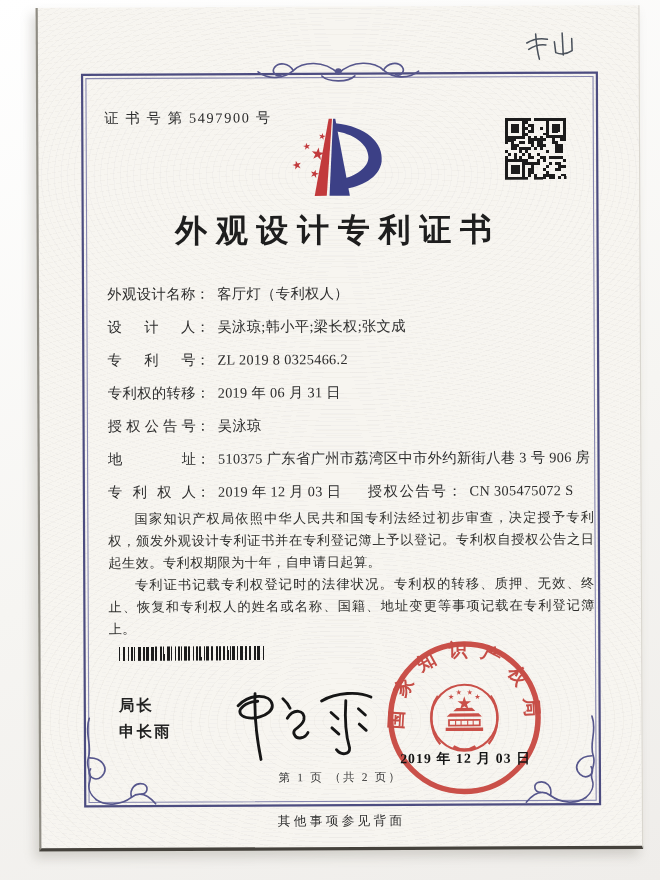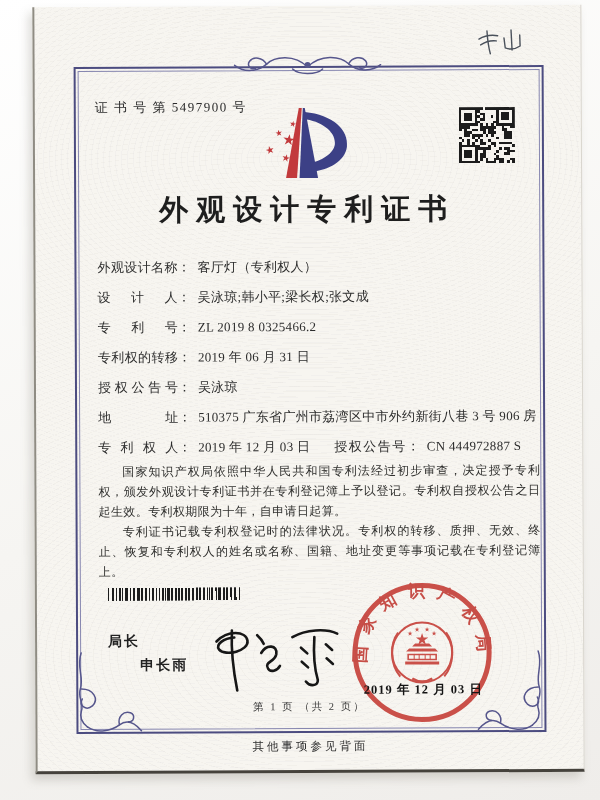--- a/index.html
+++ b/index.html
@@ -32,21 +32,21 @@
   .flabel{display:inline-block;width:80px;text-align:justify;text-align-last:justify;}
   .fcolon{display:inline-block;}
   .fvalue{margin-left:7px;letter-spacing:.3px;}
   .flabel2{margin-left:24px;letter-spacing:1.5px;}
   .paras{position:absolute;left:62px;top:455px;width:442px;font-size:12px;line-height:20px;
     color:#30302e;text-align:justify;}
   .paras p{margin:0;text-indent:2em;letter-spacing:.4px;}
   .barcode{position:absolute;left:71px;top:581px;width:136px;height:13px;}
   .barcode svg{display:block;width:100%;height:100%;shape-rendering:crispEdges;}
   .signer-title{position:absolute;left:71px;top:626px;font-size:14px;letter-spacing:2px;color:#222;font-weight:600;text-align:center;}
-  .signer-name{position:absolute;left:71px;top:650px;font-size:14px;letter-spacing:2px;color:#222;font-weight:600;margin-left:32px;}
+  .signer-name{position:absolute;left:71px;top:650px;font-size:14px;letter-spacing:2px;color:#222;font-weight:600;}
   .signature{position:absolute;left:158px;top:598px;width:162px;height:95px;transform:rotate(-3deg);}
   .seal{position:absolute;left:310px;top:572px;width:150px;height:150px;opacity:.88;}
   .seal-date{position:absolute;left:318px;top:676px;width:136px;text-align:center;
     font-size:12.5px;font-weight:600;color:#141414;letter-spacing:1px;z-index:5;}
   .page-info{position:absolute;left:39px;top:694px;width:466px;text-align:center;
     font-size:10.5px;color:#3a3a3a;letter-spacing:2px;}
   .back-note{position:absolute;left:0;top:733px;width:546px;text-align:center;
     font-size:11.5px;color:#2f2f2f;letter-spacing:3px;}
   svg text{font-family:"Liberation Serif","DejaVu Serif",serif;}
 </style>
@@ -370,21 +370,21 @@
       <div class="frow">
         <span class="flabel">专利权的转移</span><span class="fcolon">：</span><span class="fvalue">2019 年 06 月 31 日</span>
       </div>
       <div class="frow">
         <span class="flabel">授权公告号</span><span class="fcolon">：</span><span class="fvalue">吴泳琼</span>
       </div>
       <div class="frow">
         <span class="flabel">地址</span><span class="fcolon">：</span><span class="fvalue">510375 广东省广州市荔湾区中市外约新街八巷 3 号 906 房</span>
       </div>
       <div class="frow">
-        <span class="flabel">专利权人</span><span class="fcolon">：</span><span class="fvalue">2019 年 12 月 03 日</span><span class="flabel2">授权公告号</span><span class="fcolon">：</span><span class="fvalue">CN 444972887 S</span>
+        <span class="flabel">专利权人</span><span class="fcolon">：</span><span class="fvalue">2019 年 12 月 03 日</span><span class="flabel2">授权公告号</span><span class="fcolon">：</span><span class="fvalue">CN 305475072 S</span>
       </div>
     </div>
 
     <div class="paras">
       <p>国家知识产权局依照中华人民共和国专利法经过初步审查，决定授予专利权，颁发外观设计专利证书并在专利登记簿上予以登记。专利权自授权公告之日起生效。专利权期限为十年，自申请日起算。</p>
       <p>专利证书记载专利权登记时的法律状况。专利权的转移、质押、无效、终止、恢复和专利权人的姓名或名称、国籍、地址变更等事项记载在专利登记簿上。</p>
     </div>
 
     <div class="barcode">
       <svg viewBox="0 0 136 13" preserveAspectRatio="none">

